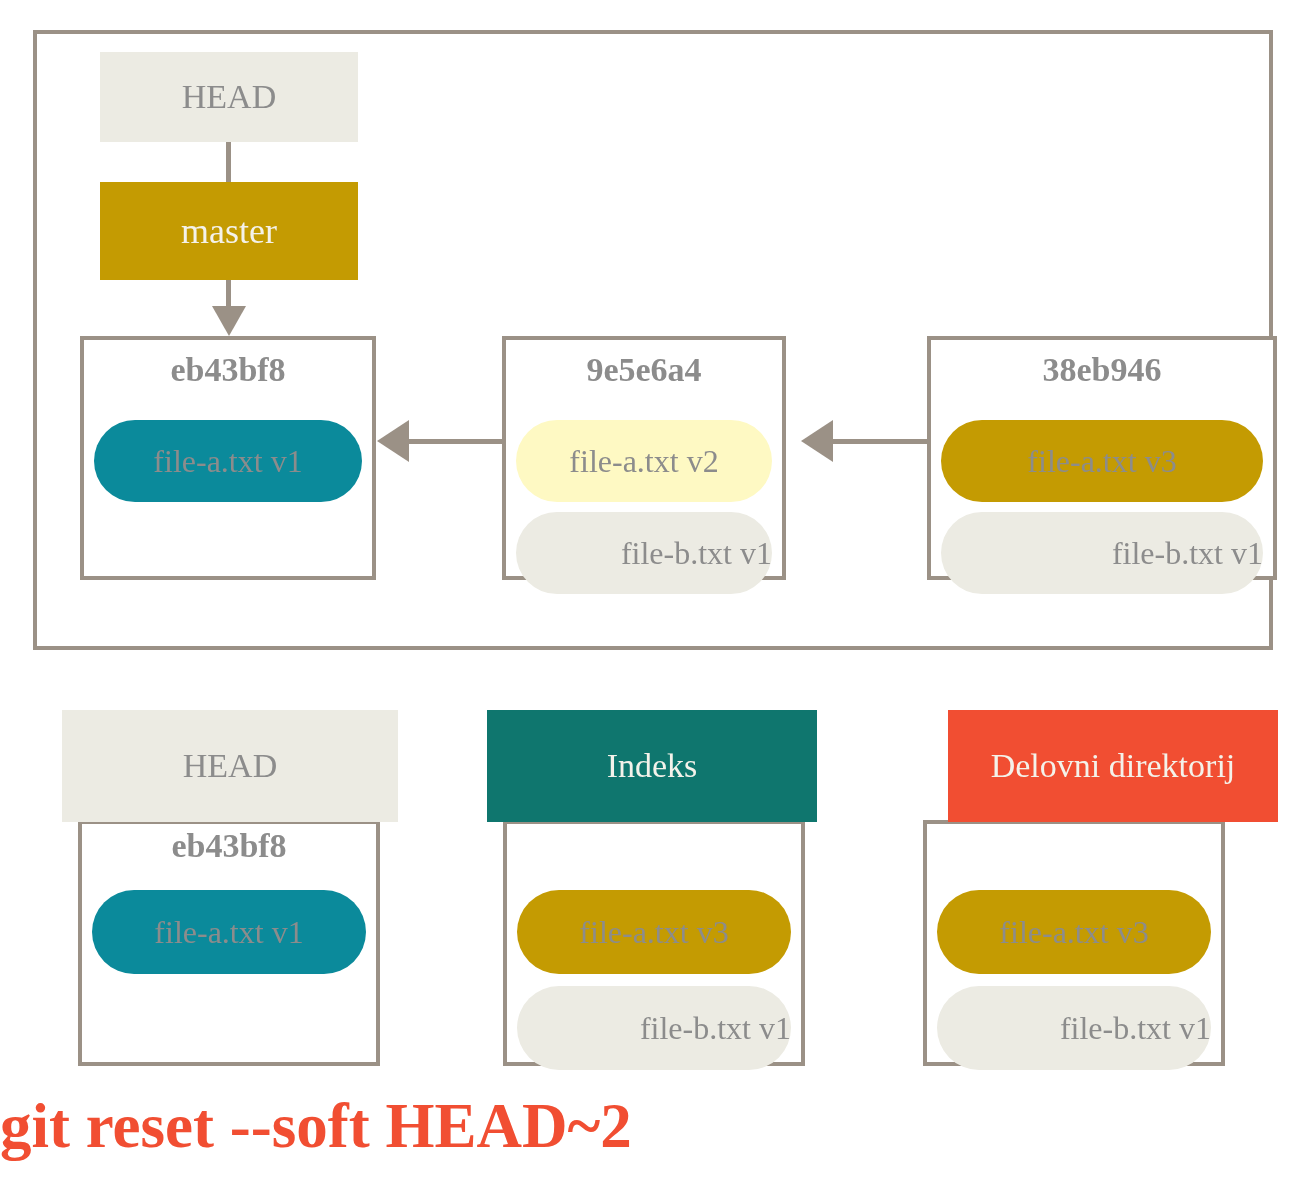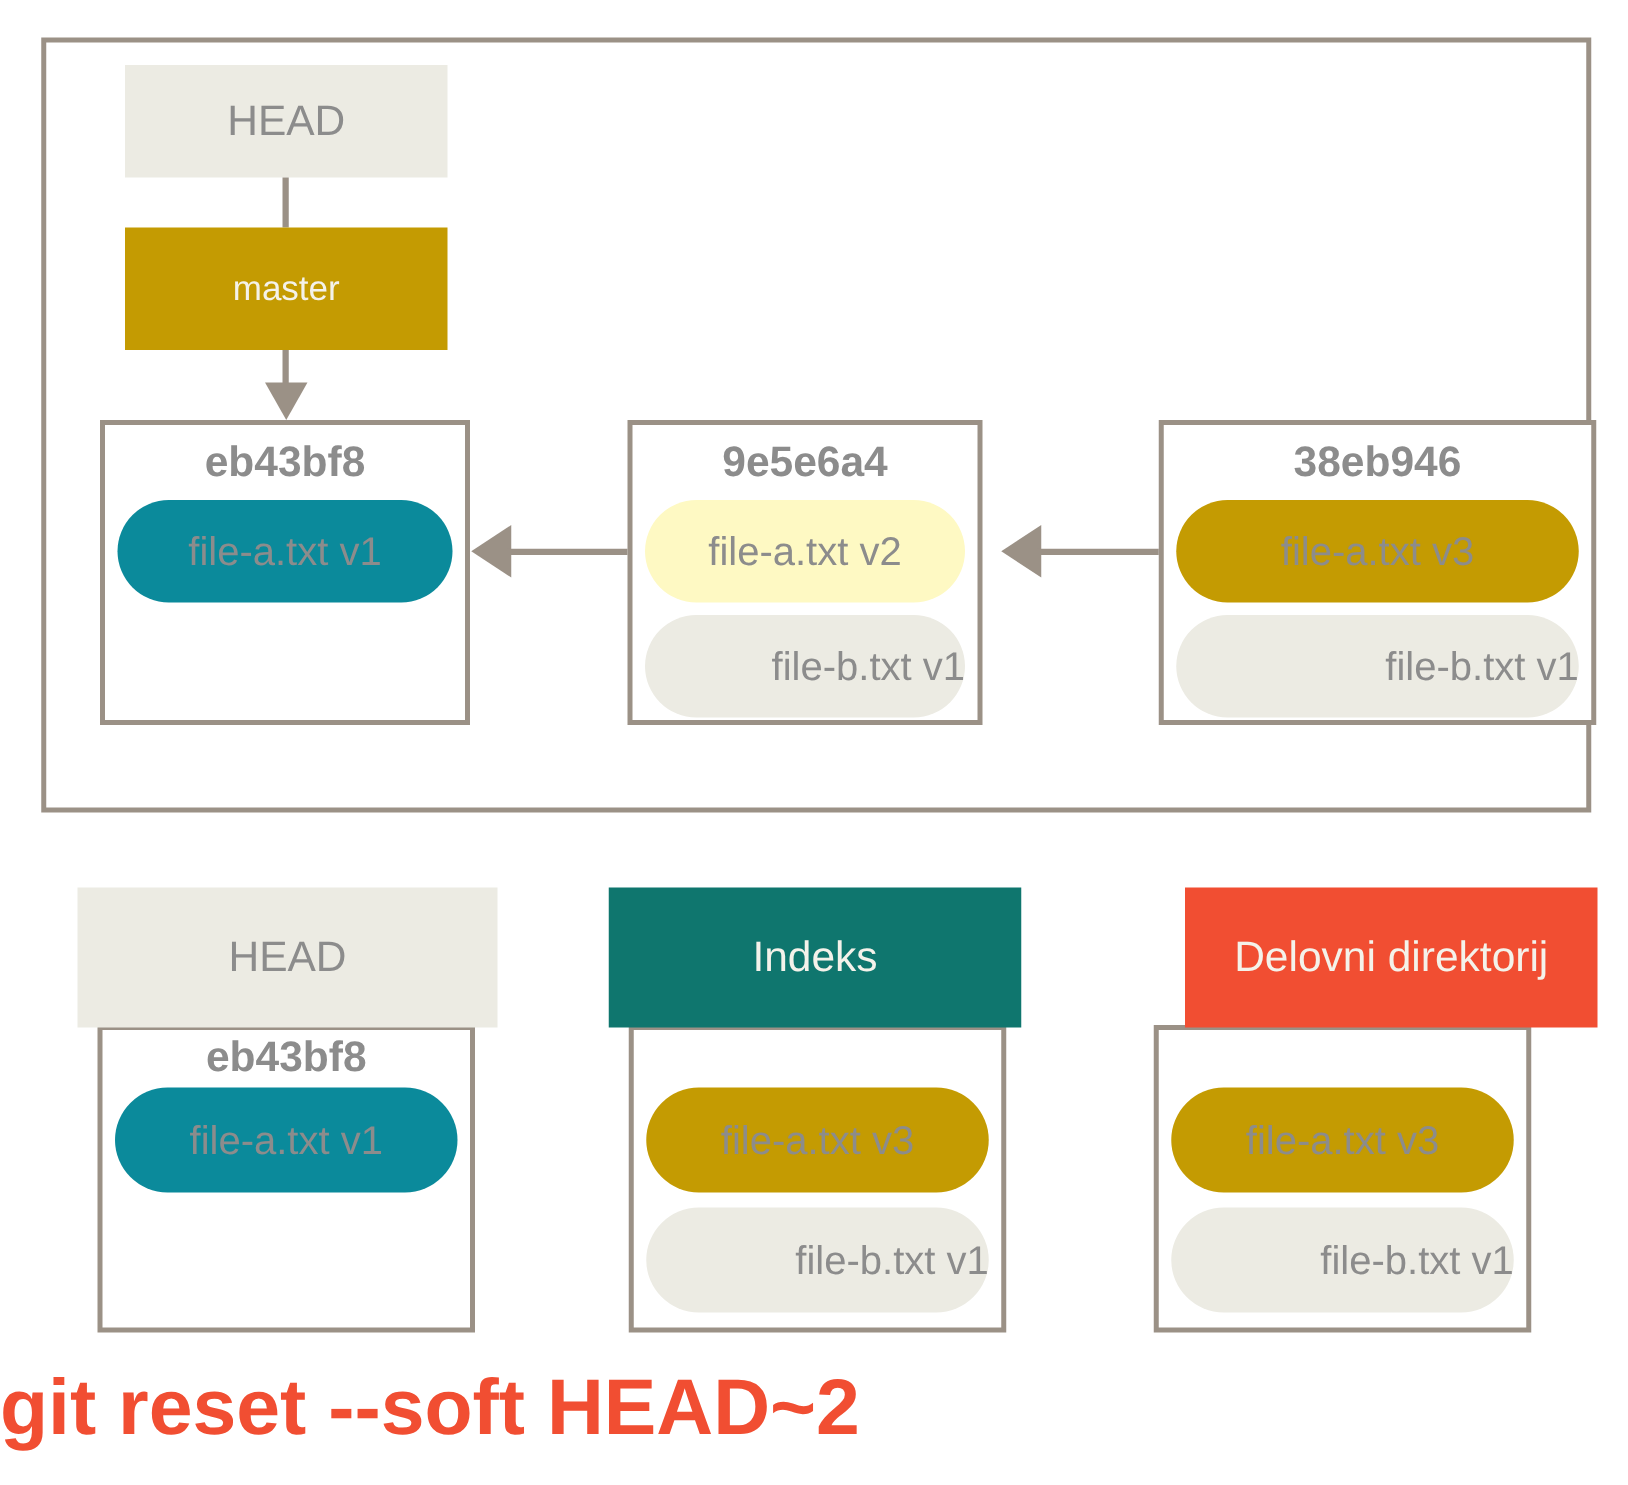--- a/index.html
+++ b/index.html
@@ -1,21 +1,21 @@
 <!DOCTYPE html>
 <html><head>
 <meta charset="utf-8">
 <style>
   html, body { margin: 0; padding: 0; background: #ffffff; }
   .canvas {
     position: relative;
     width: 1302px;
     height: 1188px;
     background: #ffffff;
-    font-family: Liberation Sans, sans-serif;
+    font-family: Liberation Serif, serif;
     overflow: hidden;
   }
   .abs { position: absolute; box-sizing: border-box; }
 
   
   .repo-outline {
     left: 33px; top: 30px; width: 1240px; height: 620px;
     border: 4px solid #9b9186;
     background: transparent;
   }
@@ -24,21 +24,21 @@
     font-size: 36px; font-weight: bold; color: #444444;
     white-space: nowrap;
   }
 
   
   .ref-box {
     display: flex; align-items: center; justify-content: center;
     font-size: 34px;
   }
   .head-ref { left: 100px; top: 52px; width: 258px; height: 90px; color: #8c8c8c; }
-  .master-ref { left: 100px; top: 182px; width: 258px; height: 98px; color: #f4f2ea; font-size: 28px; }
+  .master-ref { left: 100px; top: 182px; width: 258px; height: 98px; color: #f4f2ea; font-size: 36px; }
 
   
   .v-line { width: 5px; background: #9b9186; }
   .line-head-master { left: 226px; top: 142px; height: 40px; }
   .line-master-commit { left: 226px; top: 280px; height: 28px; }
   .arrowhead-down {
     width: 0; height: 0;
     border-left: 17px solid transparent;
     border-right: 17px solid transparent;
     border-top: 30px solid #9b9186;
@@ -73,20 +73,21 @@
     text-align: center;
     font-size: 34px; font-weight: bold; color: #8c8c8c;
   }
   .pill {
     height: 82px; line-height: 82px;
     border-radius: 42px;
     text-align: center;
     font-size: 32px; color: #8c8c8c;
     white-space: nowrap;
     flex-shrink: 0;
+    margin-top: 20px;
   }
   .pill + .pill { margin-top: 10px; text-align: right; }
 
   
   .area-header {
     top: 710px; height: 112px;
     display: flex; align-items: center; justify-content: center;
     text-align: center;
     font-size: 34px; line-height: 1.25;
     z-index: 2;

